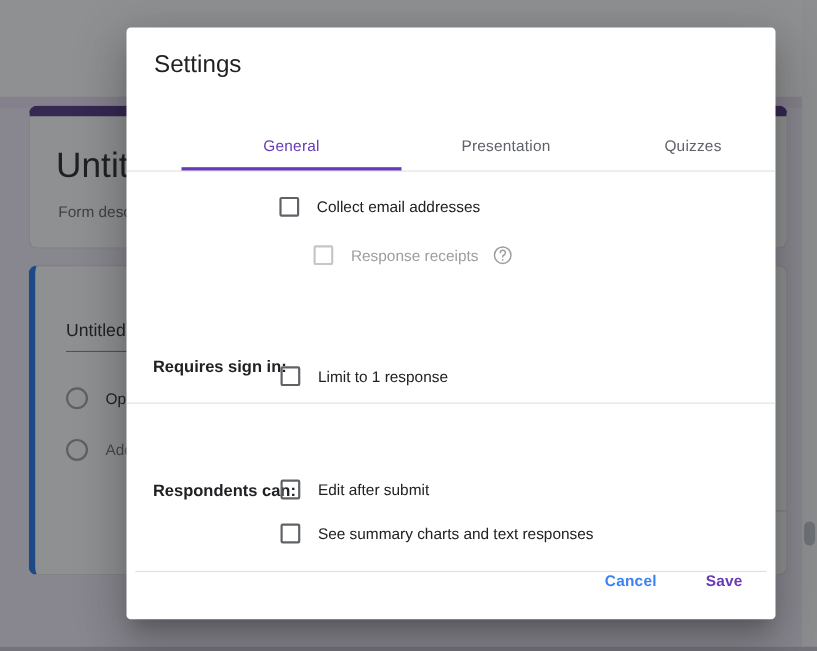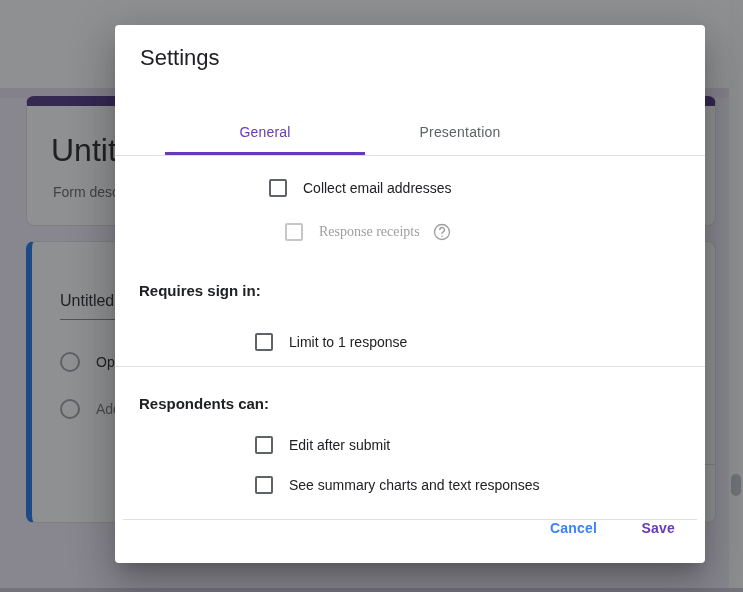--- a/index.html
+++ b/index.html
@@ -167,21 +167,21 @@
     left: 50px; top: 44px;
     width: 200px; height: 3px;
     background: #673ab7;
   }
 
   #dialog-body {
     position: absolute;
     left: 0; top: 132px;
     width: 590px; height: 360px;
   }
-  .section { position: absolute; left: 0; width: 478px; }
+  .section { position: absolute; left: 0; width: 478px; margin-top: 43px; }
   .section-heading {
     font-size: 15px;
     font-weight: bold;
     color: #202124;
     margin-left: 24px;
   }
   .check-row {
     display: flex;
     align-items: center;
     position: absolute;
@@ -192,23 +192,23 @@
     border-radius: 2px;
     flex: none;
   }
   .checkbox.disabled { border-color: #c6c6c6; }
   .check-label {
     font-size: 14px;
     color: #202124;
     margin-left: 16px;
     white-space: nowrap;
   }
-  .check-label.disabled { color: #9e9e9e; font-family: Liberation Serif, serif; }
-
-  #row-collect-email  { left: 154px; top: 22px; }
+  .check-label.disabled { color: #9e9e9e; }
+
+  #row-collect-email  { left: 139px; top: 22px; }
   #row-response-receipts { left: 170px; top: 65px; }
   #help-icon {
     width: 20px; height: 20px;
     margin-left: 12px;
     flex: none;
   }
 
   #heading-requires-signin { position: absolute; left: 0; top: 125px; }
   #row-limit-response { left: 140px; top: 176px; }
 
@@ -290,20 +290,21 @@
 
 <div id="scrim"></div>
 
 <div id="settings-dialog">
 
   <div id="dialog-title">Settings</div>
 
   <div id="tab-bar">
     <div class="tab active" id="tab-general">General</div>
     <div class="tab" id="tab-presentation">Presentation</div>
+    <div class="tab" id="tab-quizzes">Quizzes</div>
     <div id="tab-indicator"></div>
   </div>
 
   <div id="dialog-body">
 
     <div class="check-row" id="row-collect-email">
       <span class="checkbox"></span>
       <span class="check-label">Collect email addresses</span>
     </div>
 

